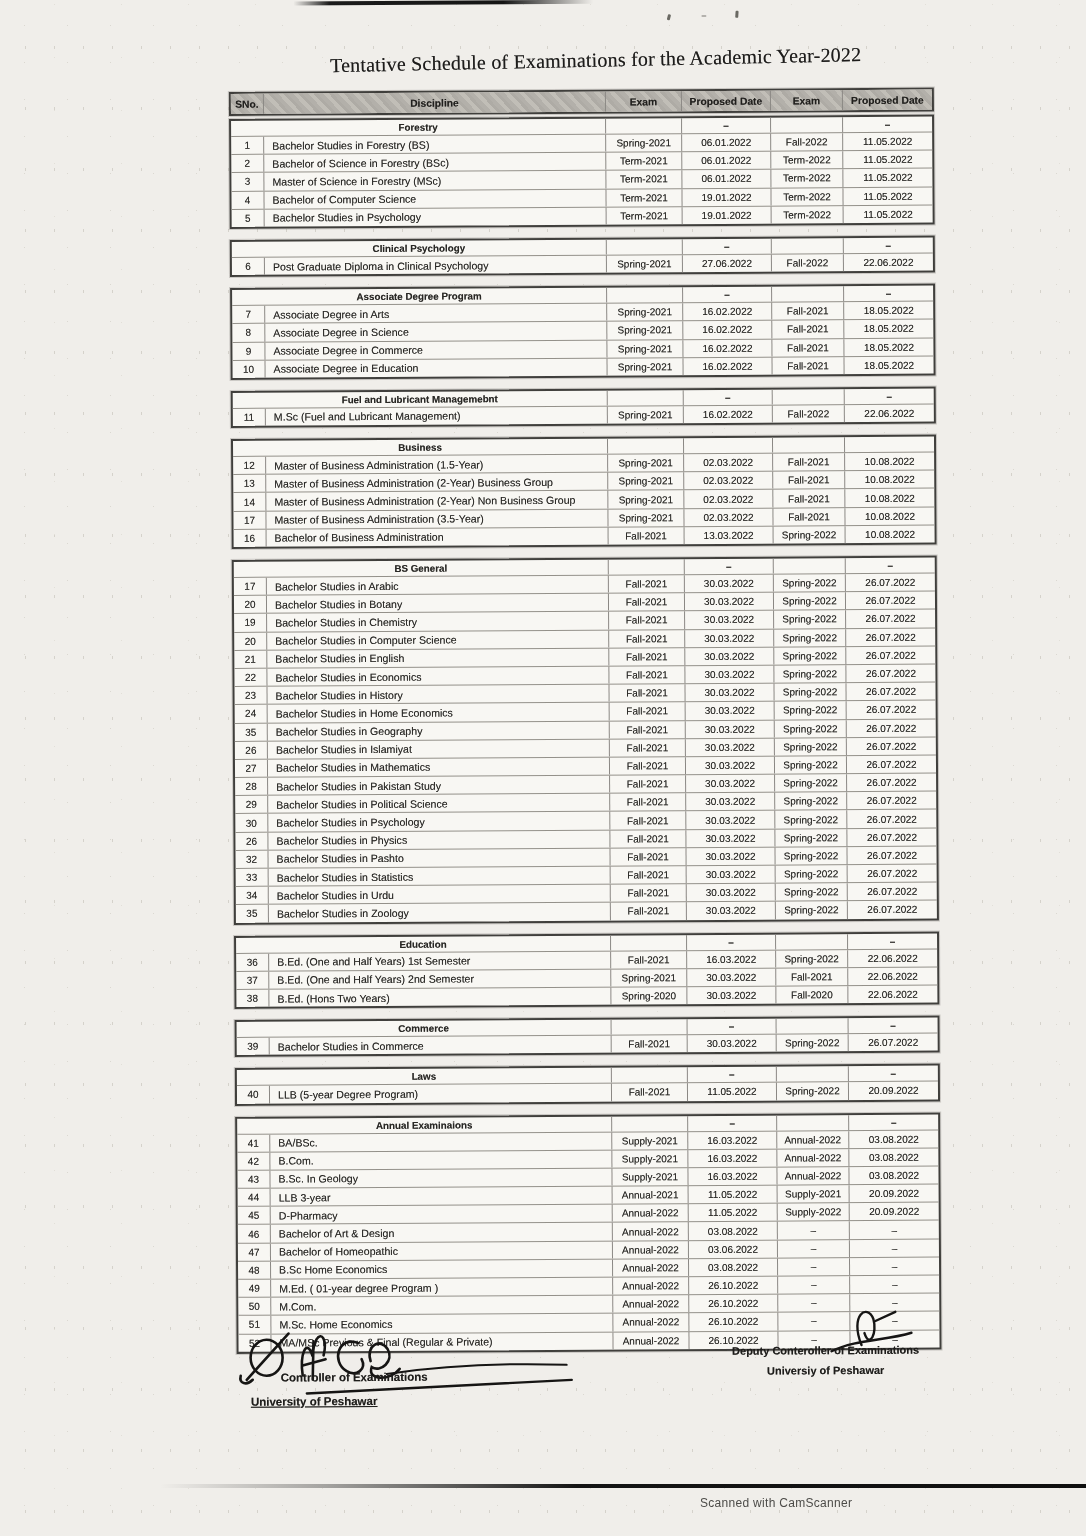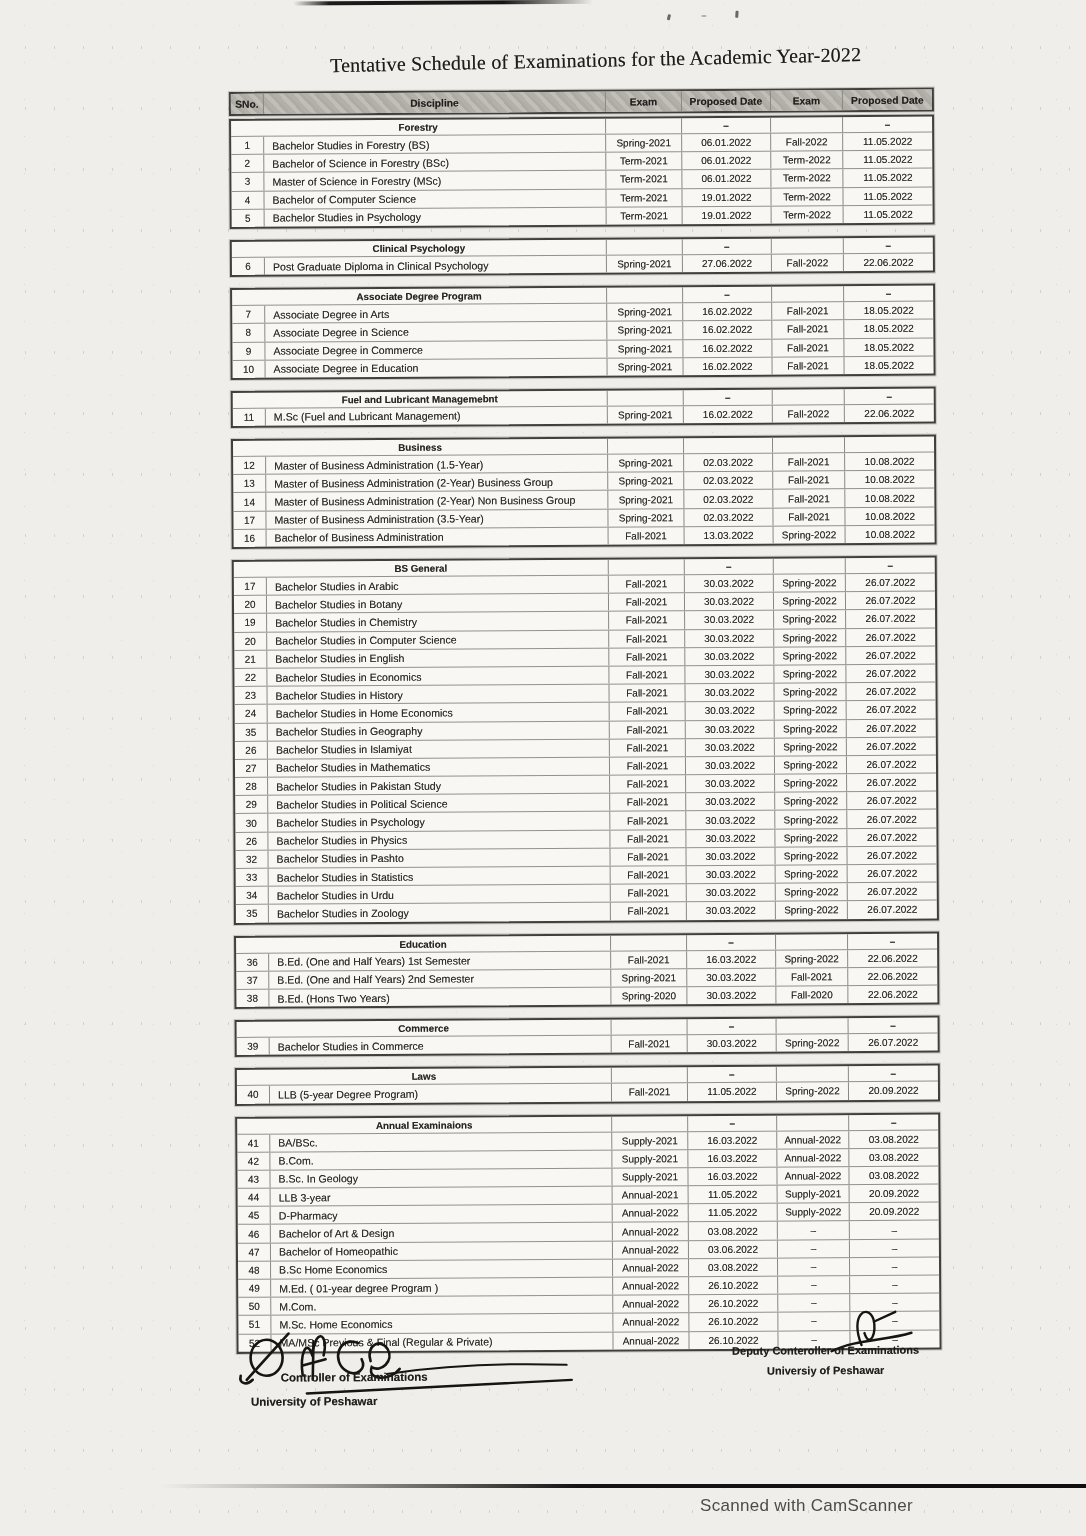--- a/index.html
+++ b/index.html
@@ -71,21 +71,21 @@
 
   
   .sig-svg { position:absolute; pointer-events:none; }
   .sig-text { position:absolute; font-weight:bold; font-size:11.5px; color:#1e1d1b;
     text-shadow:0 0 0.5px rgba(25,25,23,0.5); }
   .sig-text-right { text-align:center; width:200px; font-size:11px; }
 
   
   .bottom-line { position:absolute; left:160px; top:1484px; width:926px; height:4px;
     background:linear-gradient(90deg, transparent 0%, rgba(20,20,20,0.35) 18%, #141414 45%, #0f0f0f 100%); }
-  .scan-credit { position:absolute; left:700px; top:1496px; font-size:17px; color:#4c4b48;
+  .scan-credit { position:absolute; left:700px; top:1496px; font-size:12px; color:#4c4b48;
     letter-spacing:0.3px; }
 </style>
 </head>
 <body>
 
 <div class="page-rot">
 
   <div class="top-line"></div>
   <div class="tick-mark" style="left:672px; top:15px; width:3px; height:6px; transform:rotate(14deg);"></div>
   <div class="tick-mark" style="left:706px; top:16px; width:5px; height:2px; opacity:.45;"></div>
@@ -620,21 +620,21 @@
       <path d="M66,58 C63,36 70,22 75,36 L80,22 C85,14 91,22 87,38"></path>
       <path d="M77,24 L76,62"></path>
       <path d="M66,48 L89,42"></path>
       <path d="M122,26 C102,18 94,44 110,54 C120,60 130,52 125,42"></path>
       <path d="M134,44 C129,28 144,21 151,32 C158,44 144,56 135,50 C130,64 154,64 163,52"></path>
       <path d="M150,57 C200,50 255,46 330,49" stroke-width="2"></path>
       <path d="M70,76 L335,64" stroke-width="2.4"></path>
     </g>
   </svg>
   <div class="sig-text" style="left:247px; top:1370px;margin-left:30px;">Controller of Examinations</div>
-  <div class="sig-text" style="left:247px; top:1394px;">University of Peshawar</div>
+  <div class="sig-text" style="left:247px; top:1394px;text-decoration:underline;">University of Peshawar</div>
 
   <svg class="sig-svg" style="left:800px; top:1305px;" width="130" height="52" viewBox="0 0 130 52">
     <g fill="none" stroke="#161514" stroke-width="2.4" stroke-linecap="round">
       <path d="M58,42 C46,12 64,0 70,16 C74,30 66,46 61,30"></path>
       <path d="M28,48 C52,36 82,38 108,30"></path>
       <path d="M72,18 L92,9"></path>
     </g>
   </svg>
   <div class="sig-text sig-text-right" style="left:722px; top:1346px;">Deputy Conteroller of Examinations</div>
   <div class="sig-text sig-text-right" style="left:722px; top:1366px;">Universiy of Peshawar</div>

